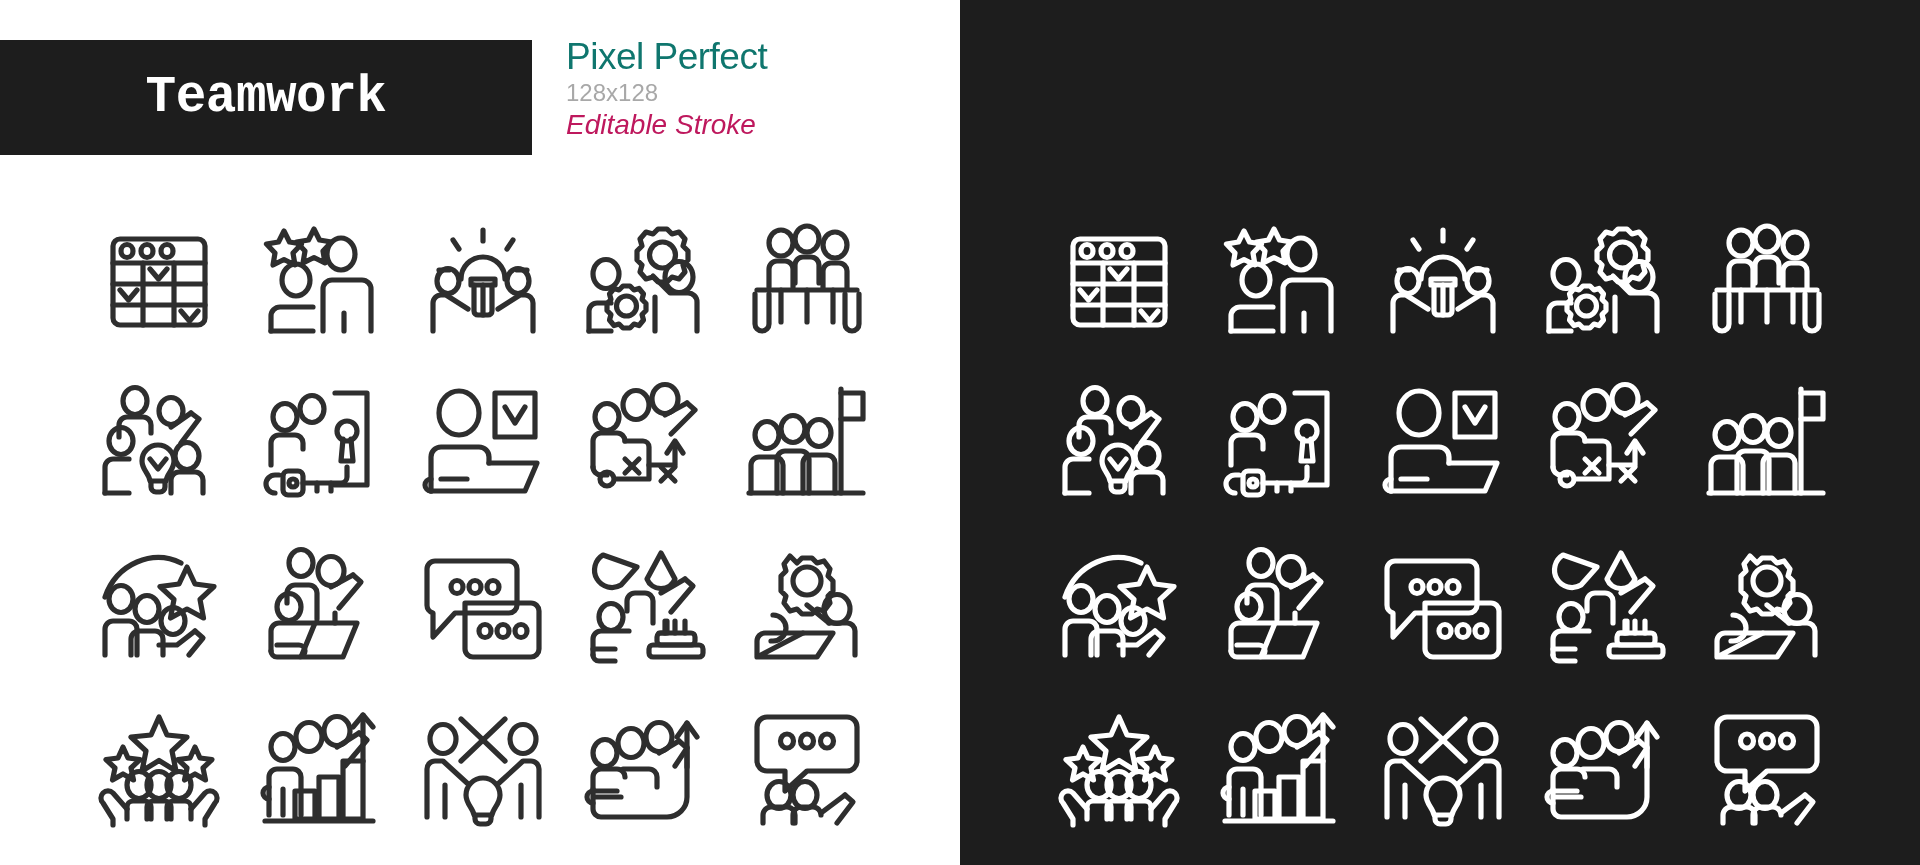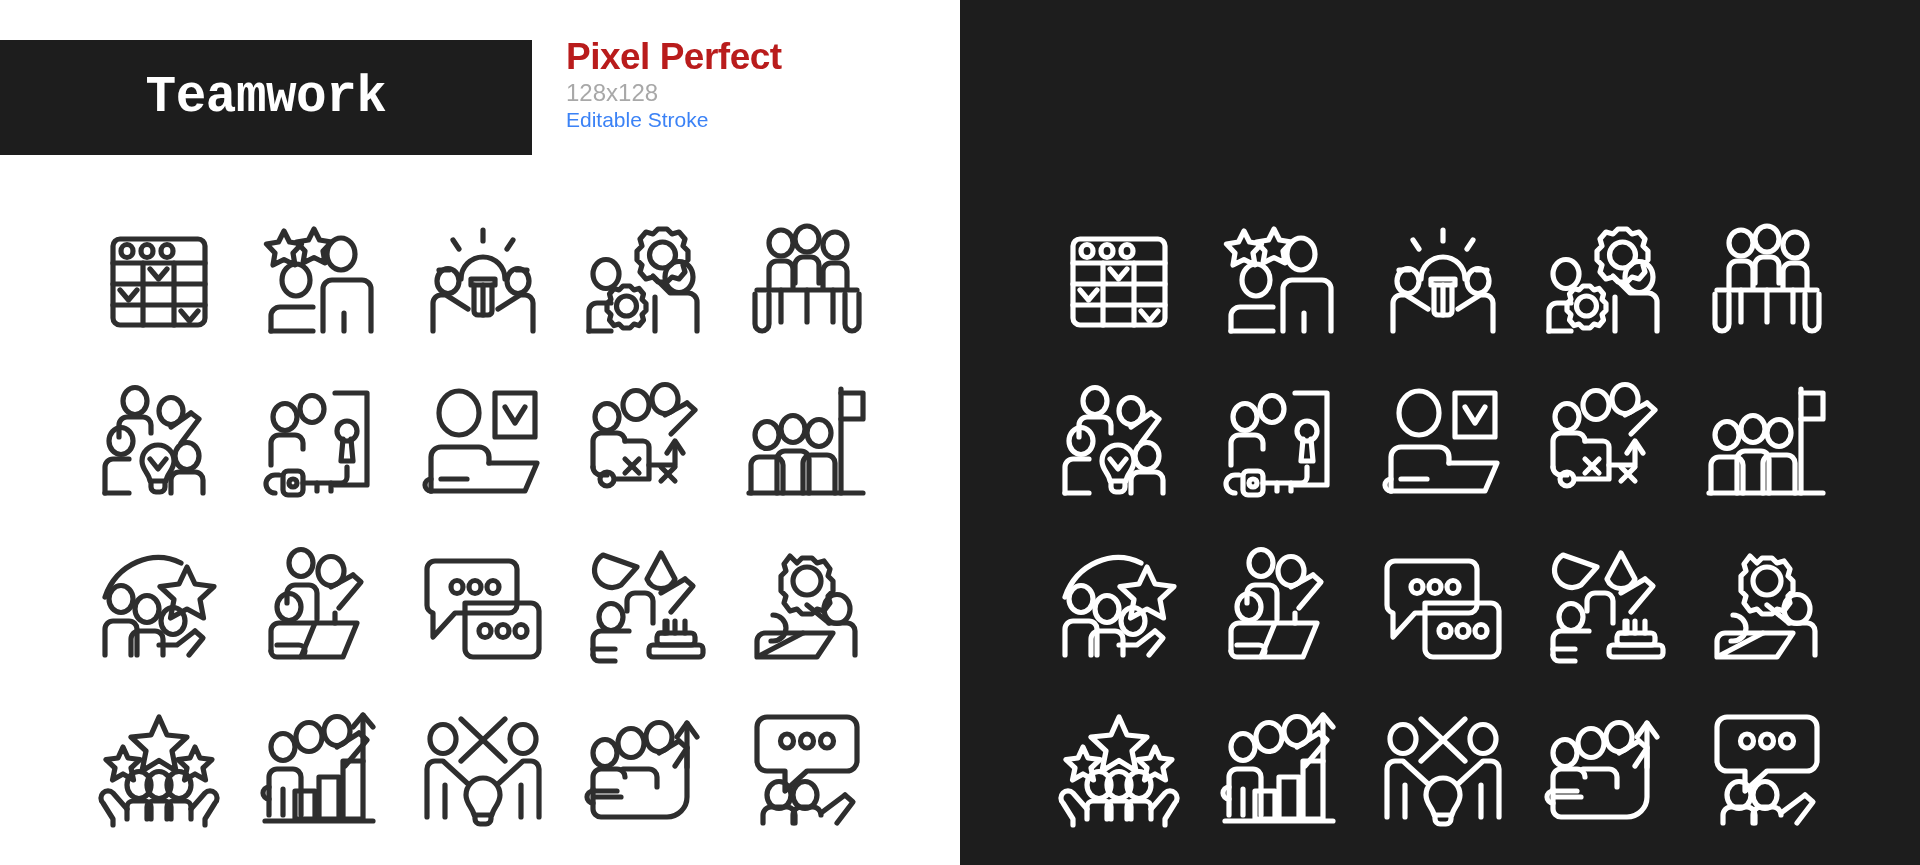--- a/index.html
+++ b/index.html
@@ -26,23 +26,23 @@
     color:#0d0d0d;letter-spacing:-6px;
     transform:rotate(90deg);transform-origin:left top;
     font-family:"Liberation Sans", sans-serif;
     white-space:nowrap;
   }
   .banner-title{
     position:relative;z-index:2;color:#ffffff;
     font-size:51px;font-weight:bold;letter-spacing:-0.5px;font-family:Liberation Mono, monospace;
   }
   .meta{position:absolute;left:566px;top:36px;width:380px;}
-  .meta .m1{font-size:37px;font-weight:bold;color:#b91c1c;line-height:1.15;letter-spacing:-0.5px;}
+  .meta .m1{font-size:37px;font-weight:normal;color:#0f766e;line-height:1.15;letter-spacing:-0.5px;}
   .meta .m2{font-size:24px;color:#a8a8a8;line-height:1.15;font-weight:300;letter-spacing:0px;}
-  .meta .m3{font-size:21px;color:#3b82f6;line-height:1.35;font-weight:300;}
+  .meta .m3{font-size:28px;color:#be185d;line-height:1.35;font-weight:300;font-style:italic;}
 
   
   .grid{
     position:absolute;left:78px;top:200px;
     display:grid;
     grid-template-columns:repeat(5,162px);
     grid-template-rows:repeat(4,162px);
     column-gap:0px;row-gap:0px;
   }
   .panel.dark .grid{left:78px;}

